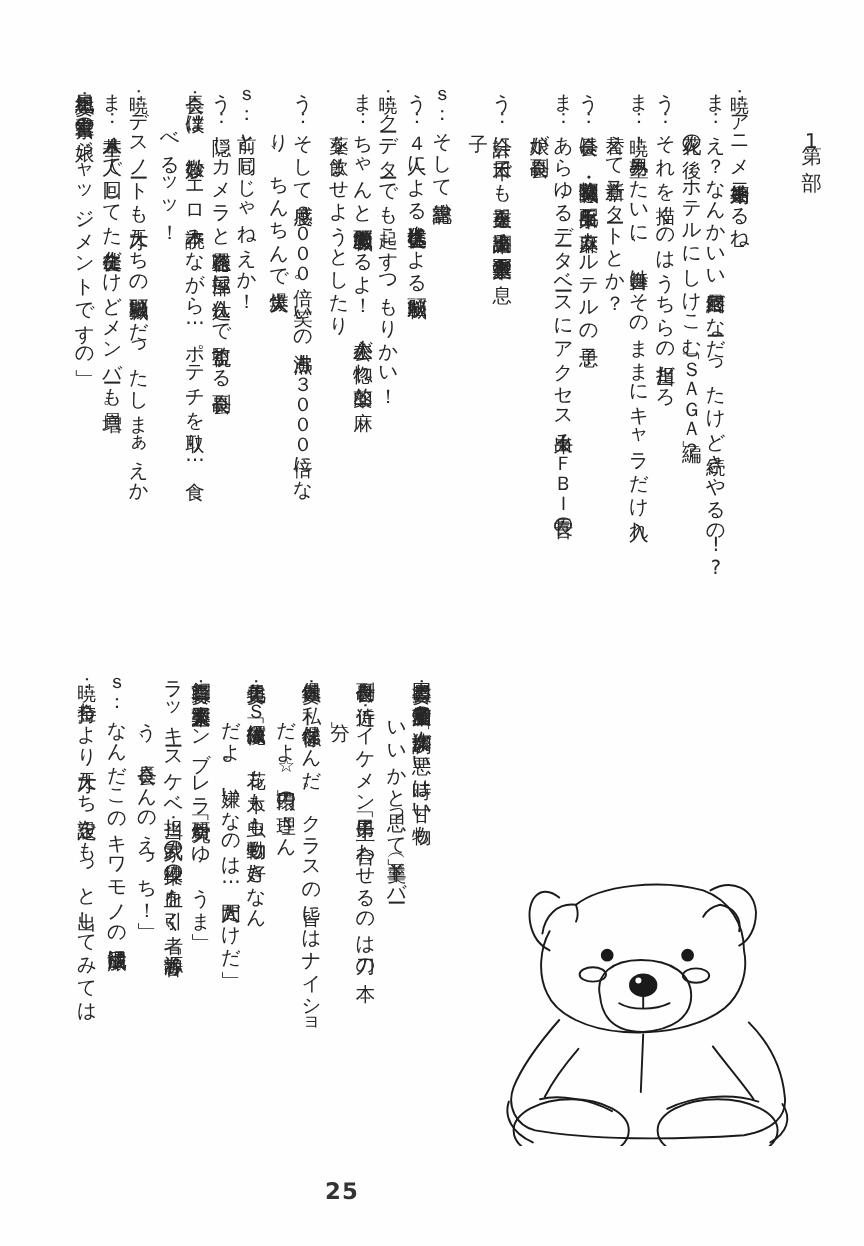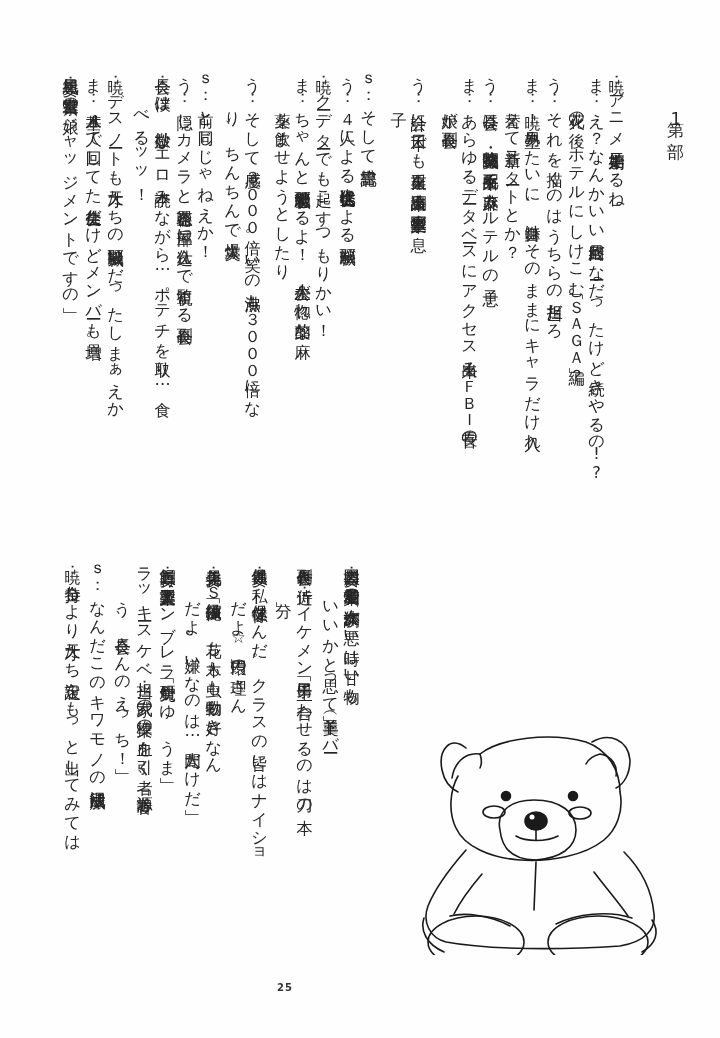--- a/index.html
+++ b/index.html
@@ -13,21 +13,21 @@
     text-orientation: upright;
     font-size: 16.2px;
     line-height: 20px;
     letter-spacing: 0.5px;
     white-space: nowrap;
     color: #262626;
   }
   .heading { font-size: 17px; }
   .bear { position: absolute; left: 420px; top: 680px; width: 260px; height: 275px; }
   .page-number { position: absolute; left: 0; width: 570px; top: 982px; text-align: center;
-                 font-size: 10px; font-weight: bold; color: #333; letter-spacing: 1px; }
+                 font-size: 19px; font-weight: bold; color: #333; letter-spacing: 1px; }
 </style>
 </head>
 <body>
 
 <div class="page">
 
   <div class="col heading" style="left:666px; top:108px;">第1部</div>
 
   <div id="top-block">
       <div class="col" style="left: 606px; top: 66px;">暁：アニメ第二期始まるね－</div>

